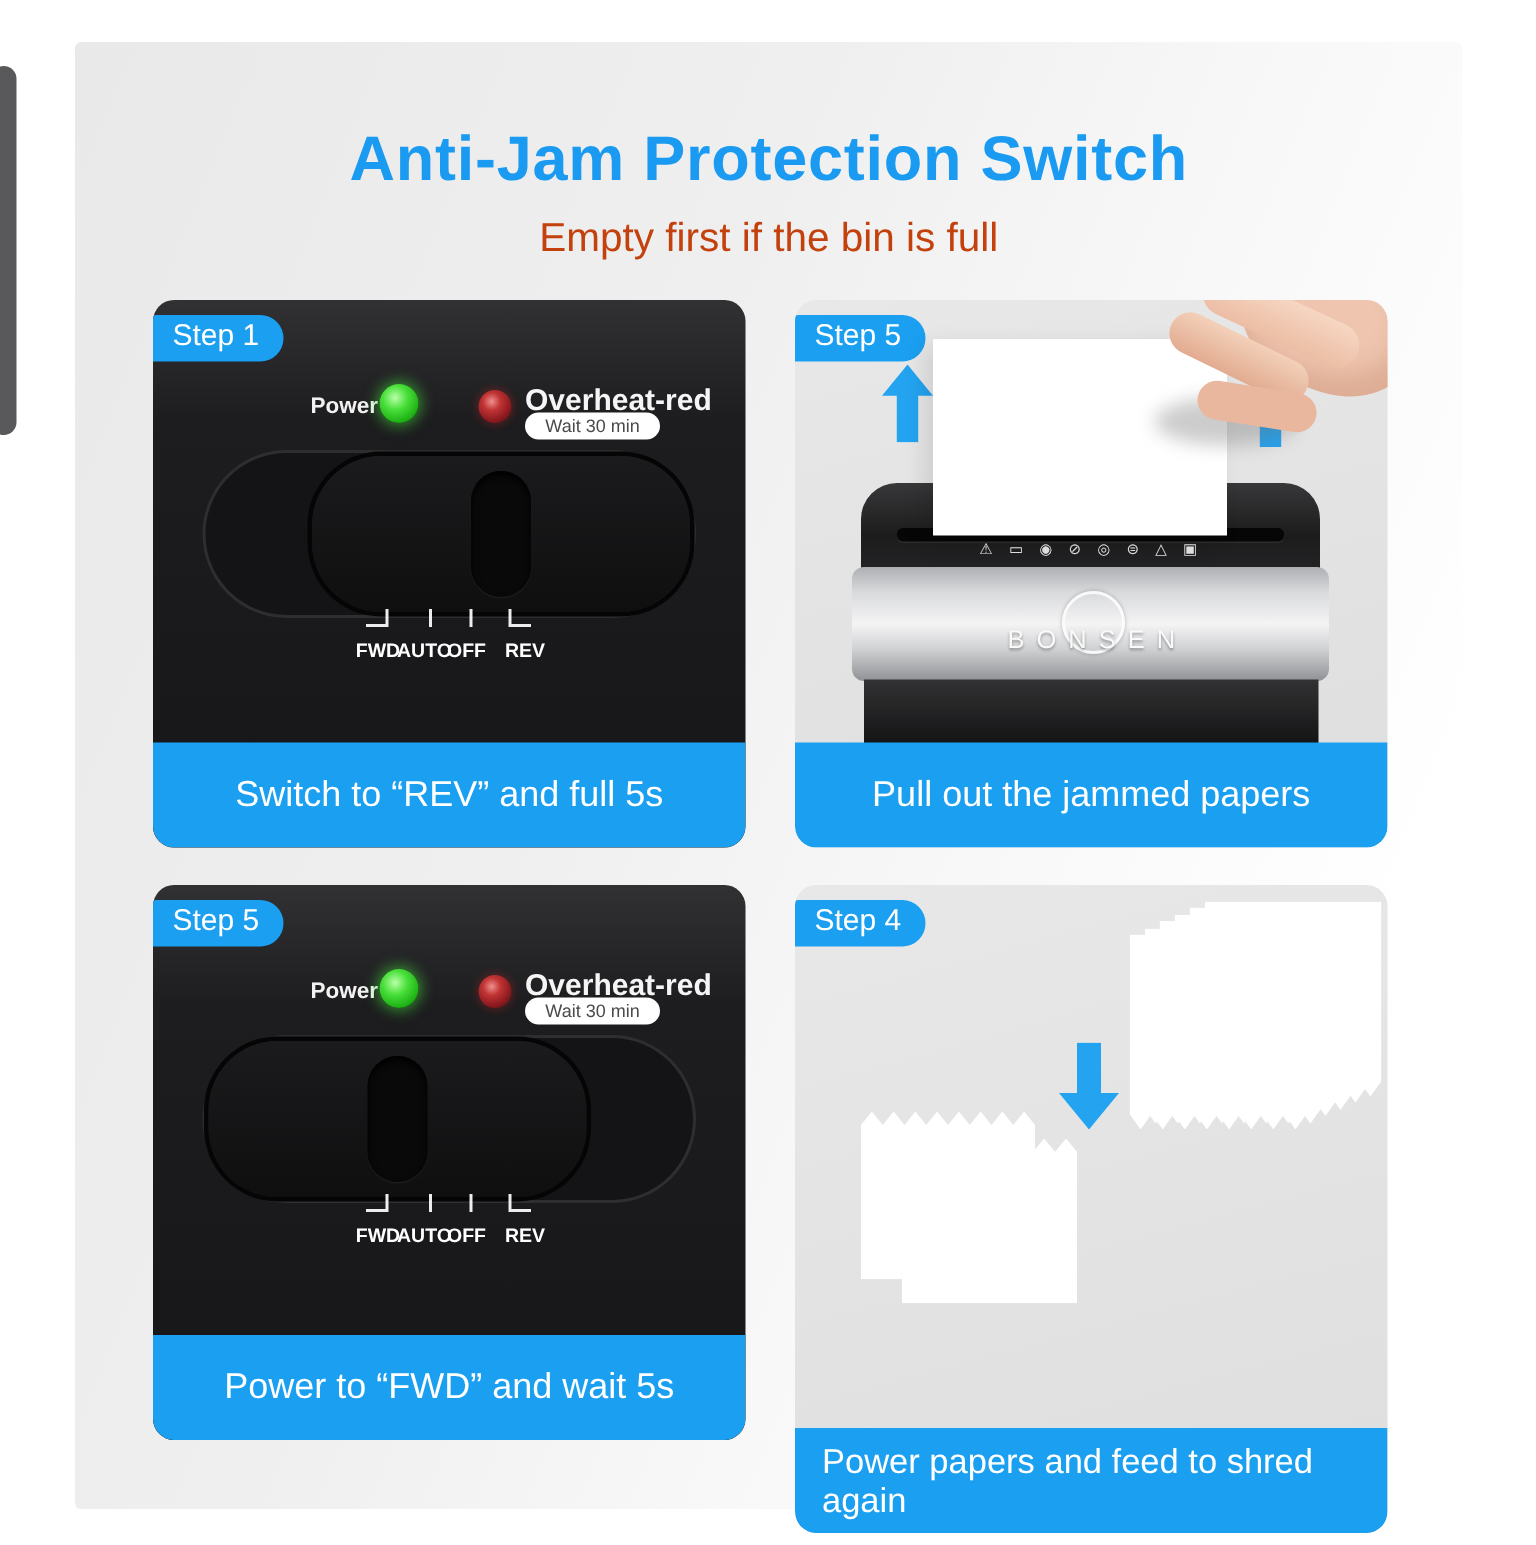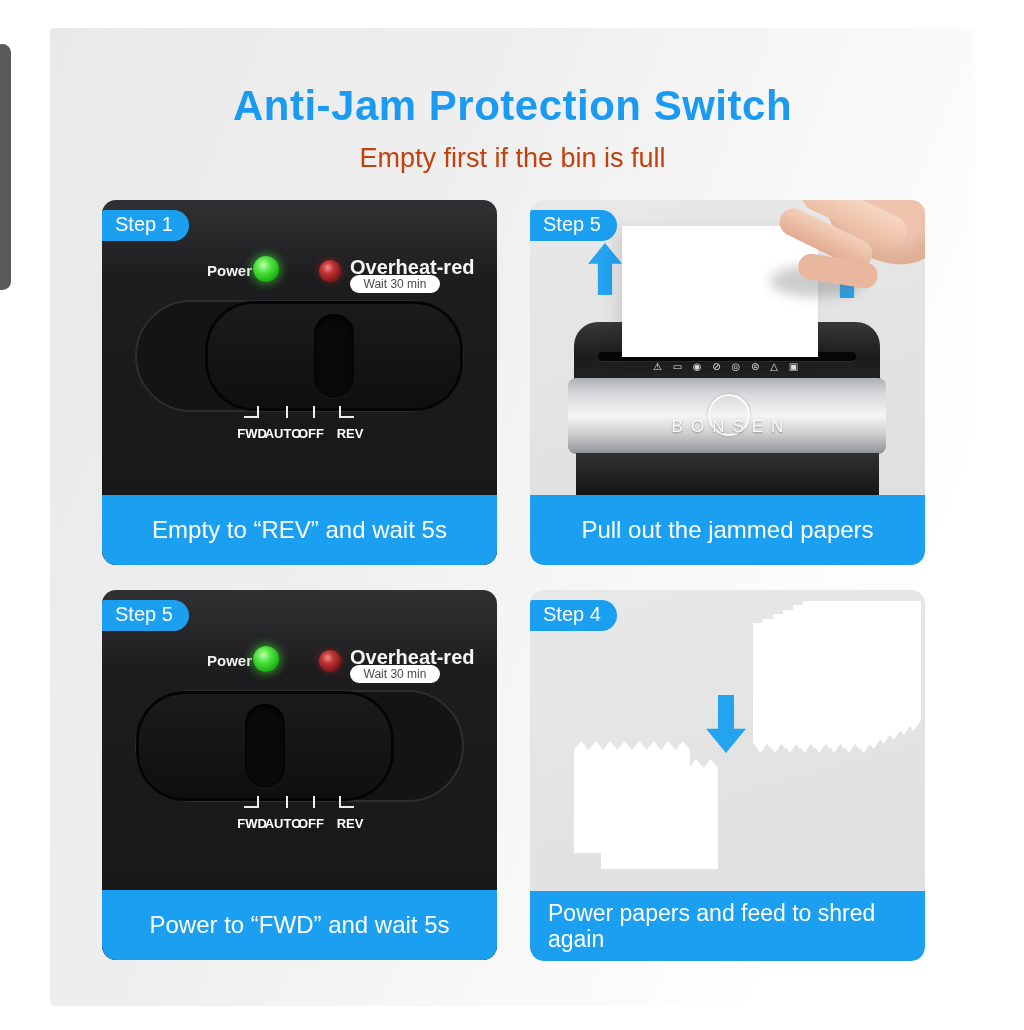--- a/index.html
+++ b/index.html
@@ -29,21 +29,21 @@
     position:absolute; left:50px; top:143px; width:925px;
     text-align:center; font-size:27px; color:#c2410c;
   }
   
   .panel { position:absolute; width:395px; border-radius:14px; overflow:hidden; }
   .panel.dark  { background:linear-gradient(180deg,#313133 0%,#1d1d1f 22%,#161618 100%); }
   .panel.light { background:linear-gradient(165deg,#e8e8e9 0%,#dedede 100%); }
   .p1 { left:102px; top:200px; height:365px;padding-left:36px; }
   .p2 { left:530px; top:200px; height:365px; }
   .p3 { left:102px; top:590px; height:370px; }
-  .p4 { left:530px; top:590px; height:371px; }
+  .p4 { left:530px; top:590px; height:432px; }
   .badge {
     position:absolute; left:0; top:10px; height:31px;
     background:#1b9ff0; color:#fff; font-size:20px;
     padding:3px 16px 5px 13px; border-radius:2px 16px 16px 0;
   }
   .caption {
     position:absolute; left:0; right:0; bottom:0; height:70px;
     background:#1b9ff0; border-radius:0 0 14px 14px;
     display:flex; align-items:center; justify-content:center;
     color:#fff; font-size:24px;
@@ -183,21 +183,21 @@
       </div>
     </div>
     <div class="tick tick-fwd"></div>
     <div class="tick tick-auto"></div>
     <div class="tick tick-off"></div>
     <div class="tick tick-rev"></div>
     <div class="pos-lbl pos-fwd">FWD</div>
     <div class="pos-lbl pos-auto">AUTO</div>
     <div class="pos-lbl pos-off">OFF</div>
     <div class="pos-lbl pos-rev">REV</div>
-    <div class="caption">Empty to “REV” and wait 5s</div>
+    <div class="caption">Switch to “REV” and full 5s</div>
   </div>
 
   <div class="panel light p2">
     <div class="badge">Step 5</div>
     <div class="arrow-up arr-left"></div>
     <div class="arrow-up arr-right"></div>
     <div class="shredder-top"></div>
     <div class="feed-slot"></div>
     <div class="paper"></div>
     <div class="safety-icons">⚠ ▭ ◉ ⊘ ◎ ⊜ △ ▣</div>

